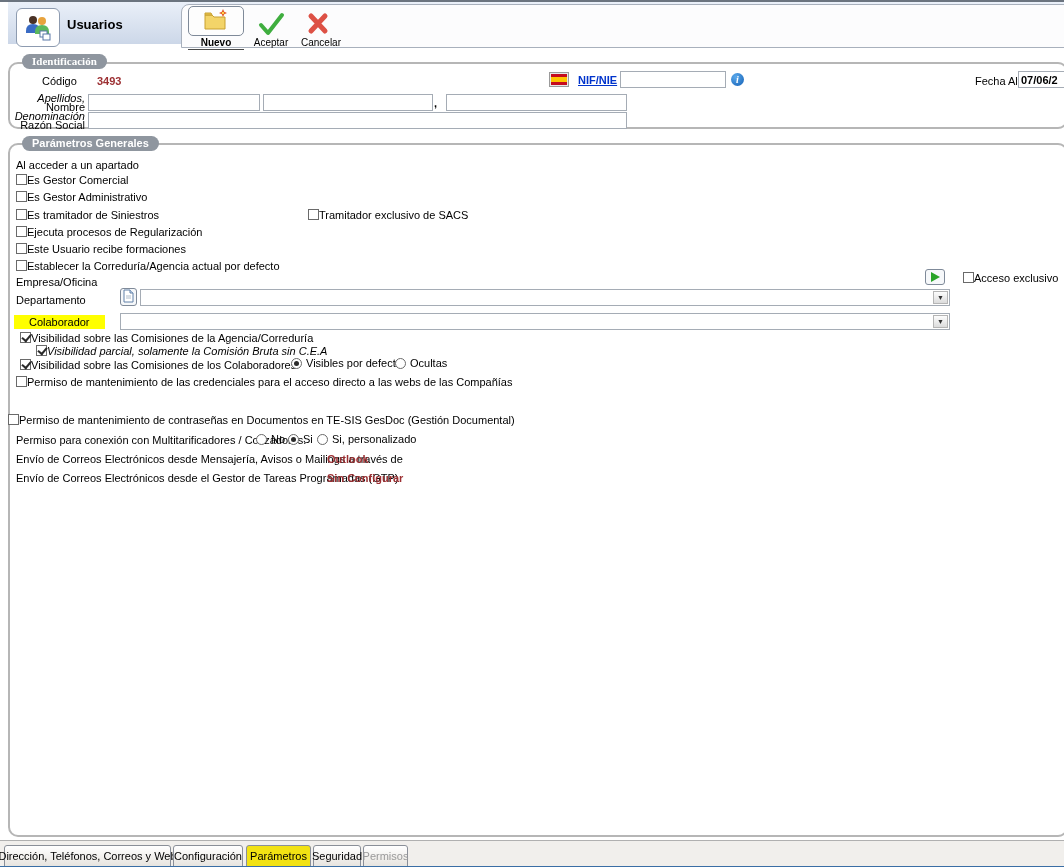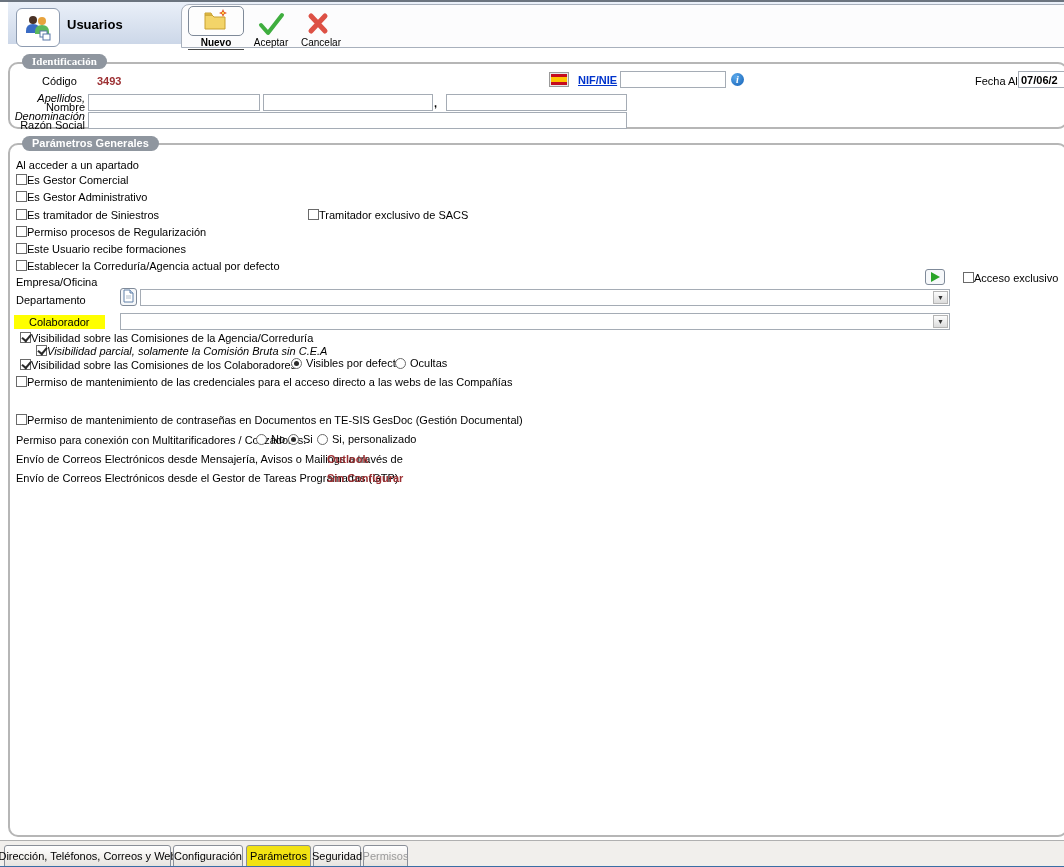--- a/index.html
+++ b/index.html
@@ -175,21 +175,21 @@
   <div class="cbrow" style="left:16px;top:207px;">
     <span class="cb"></span>
     <span>Es tramitador de Siniestros</span>
   </div>
   <div class="cbrow" style="left:308px;top:207px;">
     <span class="cb"></span>
     <span>Tramitador exclusivo de SACS</span>
   </div>
   <div class="cbrow" style="left:16px;top:224px;">
     <span class="cb"></span>
-    <span>Permiso procesos de Regularización</span>
+    <span>Ejecuta procesos de Regularización</span>
   </div>
   <div class="cbrow" style="left:16px;top:241px;">
     <span class="cb"></span>
     <span>Este Usuario recibe formaciones</span>
   </div>
   <div class="cbrow" style="left:16px;top:258px;">
     <span class="cb"></span>
     <span>Establecer la Correduría/Agencia actual por defecto</span>
   </div>
 
@@ -242,21 +242,21 @@
   </div>
   <div class="radrow" style="left:395px;top:355px;text-align:right;">
     <span class="radio"></span>
     <span>Ocultas</span>
   </div>
 
   <div class="cbrow" style="left:16px;top:374px;">
     <span class="cb"></span>
     <span>Permiso de mantenimiento de las credenciales para el acceso directo a las webs de las Compañías</span>
   </div>
-  <div class="cbrow" style="left:16px;top:412px;">
+  <div class="cbrow" style="left:8px;top:412px;">
     <span class="cb"></span>
     <span>Permiso de mantenimiento de contraseñas en Documentos en TE-SIS GesDoc (Gestión Documental)</span>
   </div>
 
   <div class="abs" style="left:16px;top:432px;">Permiso para conexión con Multitarificadores / Cotizadores.</div>
   <div class="radrow" style="left:256px;top:431px;">
     <span class="radio"></span>
     <span>No</span>
   </div>
   <div class="radrow" style="left:288px;top:431px;">

